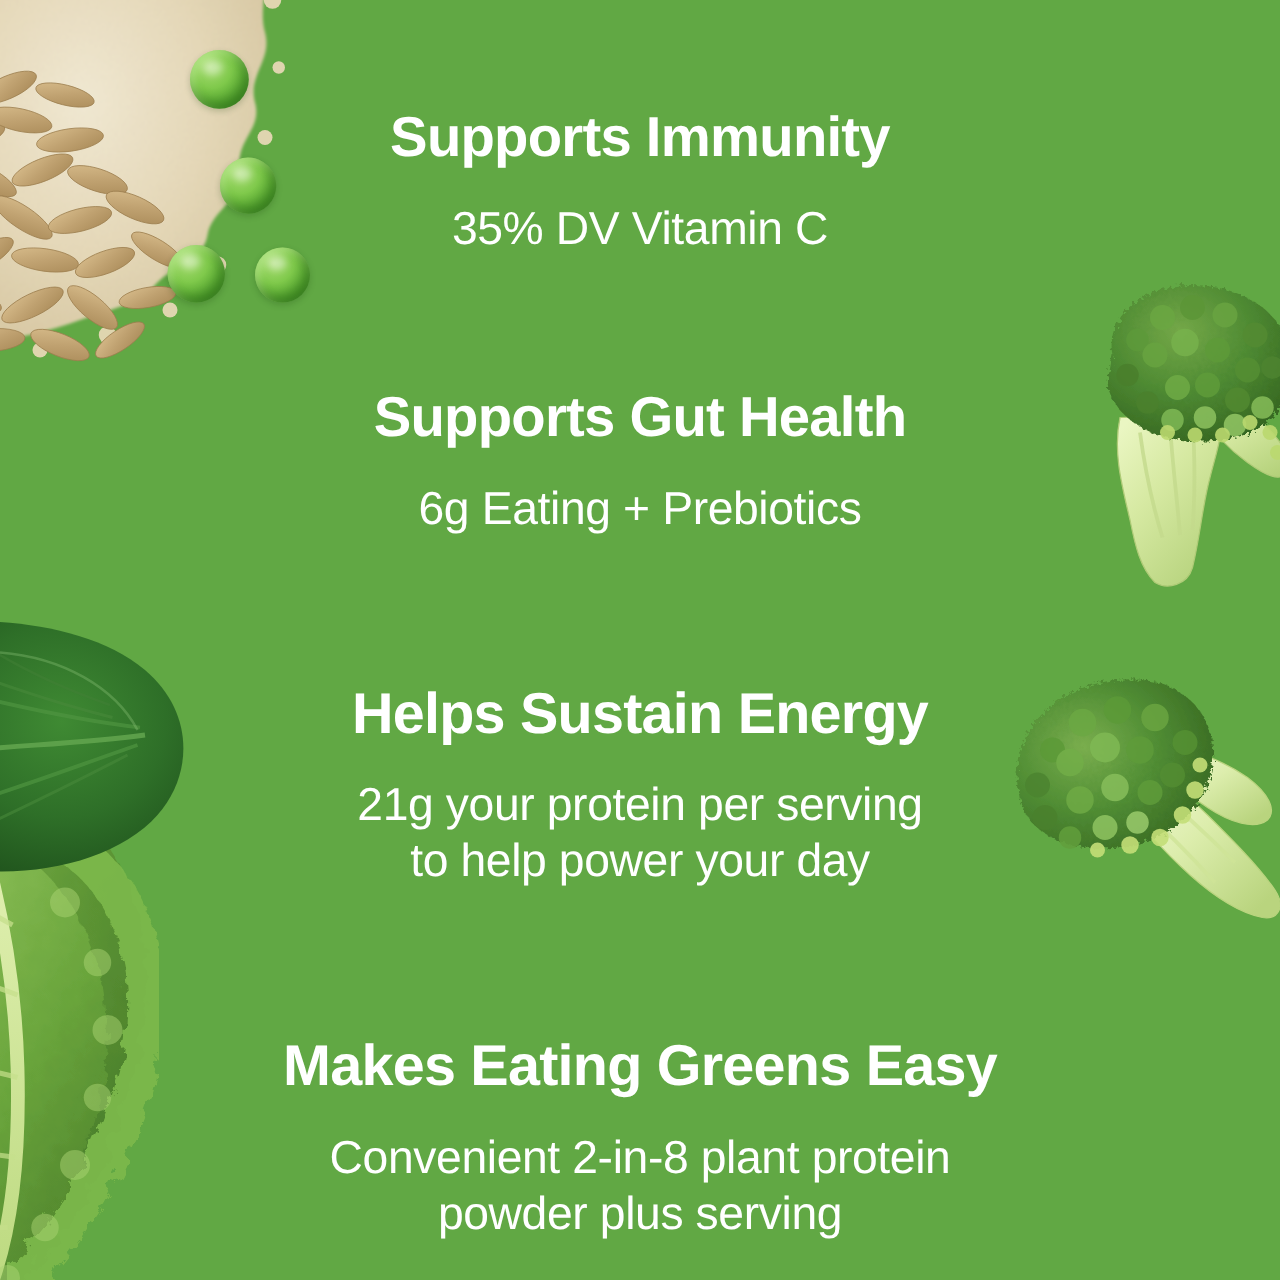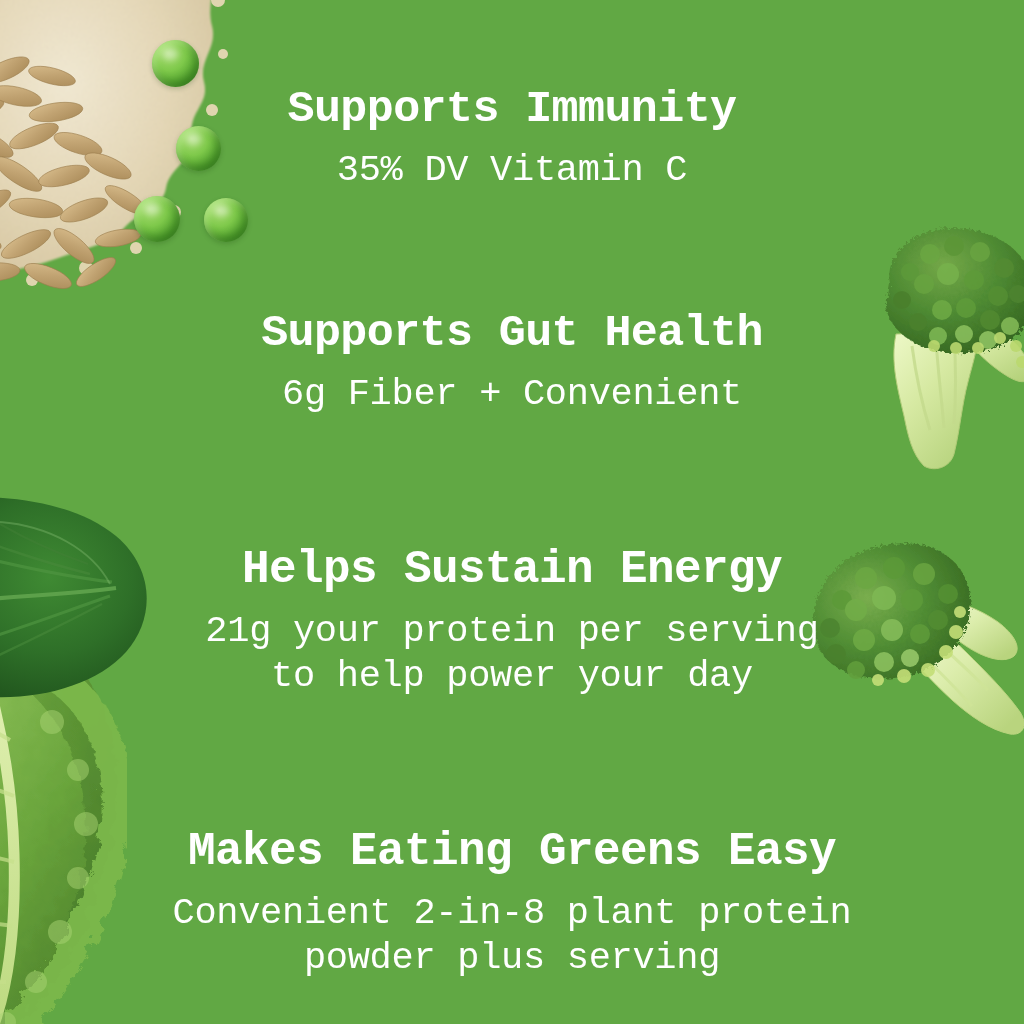--- a/index.html
+++ b/index.html
@@ -7,21 +7,21 @@
     margin: 0;
     padding: 0;
     background: #ffffff;
   }
   #canvas {
     position: relative;
     width: 1024px;
     height: 1024px;
     overflow: hidden;
     background: #61A844;
-    font-family: Liberation Mono, monospace;
+    font-family: Liberation Sans, sans-serif;
     -webkit-font-smoothing: antialiased;
   }
 
   
   .benefit-block {
     position: absolute;
     left: 0;
     width: 1024px;
     text-align: center;
     color: #ffffff;
@@ -35,21 +35,21 @@
     color: #ffffff;
     margin: 0;
     white-space: nowrap;
   }
   .benefit-sub {
     font-size: 37px;
     font-weight: 400;
     letter-spacing: -0.3px;
     line-height: 1.22;
     color: #ffffff;
-    margin: 4px;
+    margin: 16px;
     padding-top: 9px;
   }
   .benefit-sub .subline { display: block; white-space: nowrap; }
 
   #block-1 { top: 86px; }
   #block-2 { top: 310px; }
   #block-3 { top: 546px; }
   #block-4 { top: 828px; }
   #block-4 .benefit-title { font-size: 46px; }
   #block-3 .benefit-title { font-size: 46px; }
@@ -398,21 +398,21 @@
   <div class="benefit-block" id="block-1">
     <div class="benefit-title">Supports Immunity</div>
     <div class="benefit-sub">
       <span class="subline">35% DV Vitamin C</span>
     </div>
   </div>
 
   <div class="benefit-block" id="block-2">
     <div class="benefit-title">Supports Gut Health</div>
     <div class="benefit-sub">
-      <span class="subline">6g Fiber + Convenient</span>
+      <span class="subline">6g Eating + Prebiotics</span>
     </div>
   </div>
 
   <div class="benefit-block" id="block-3">
     <div class="benefit-title">Helps Sustain Energy</div>
     <div class="benefit-sub">
       <span class="subline">21g your protein per serving</span>
       <span class="subline">to help power your day</span>
     </div>
   </div>

